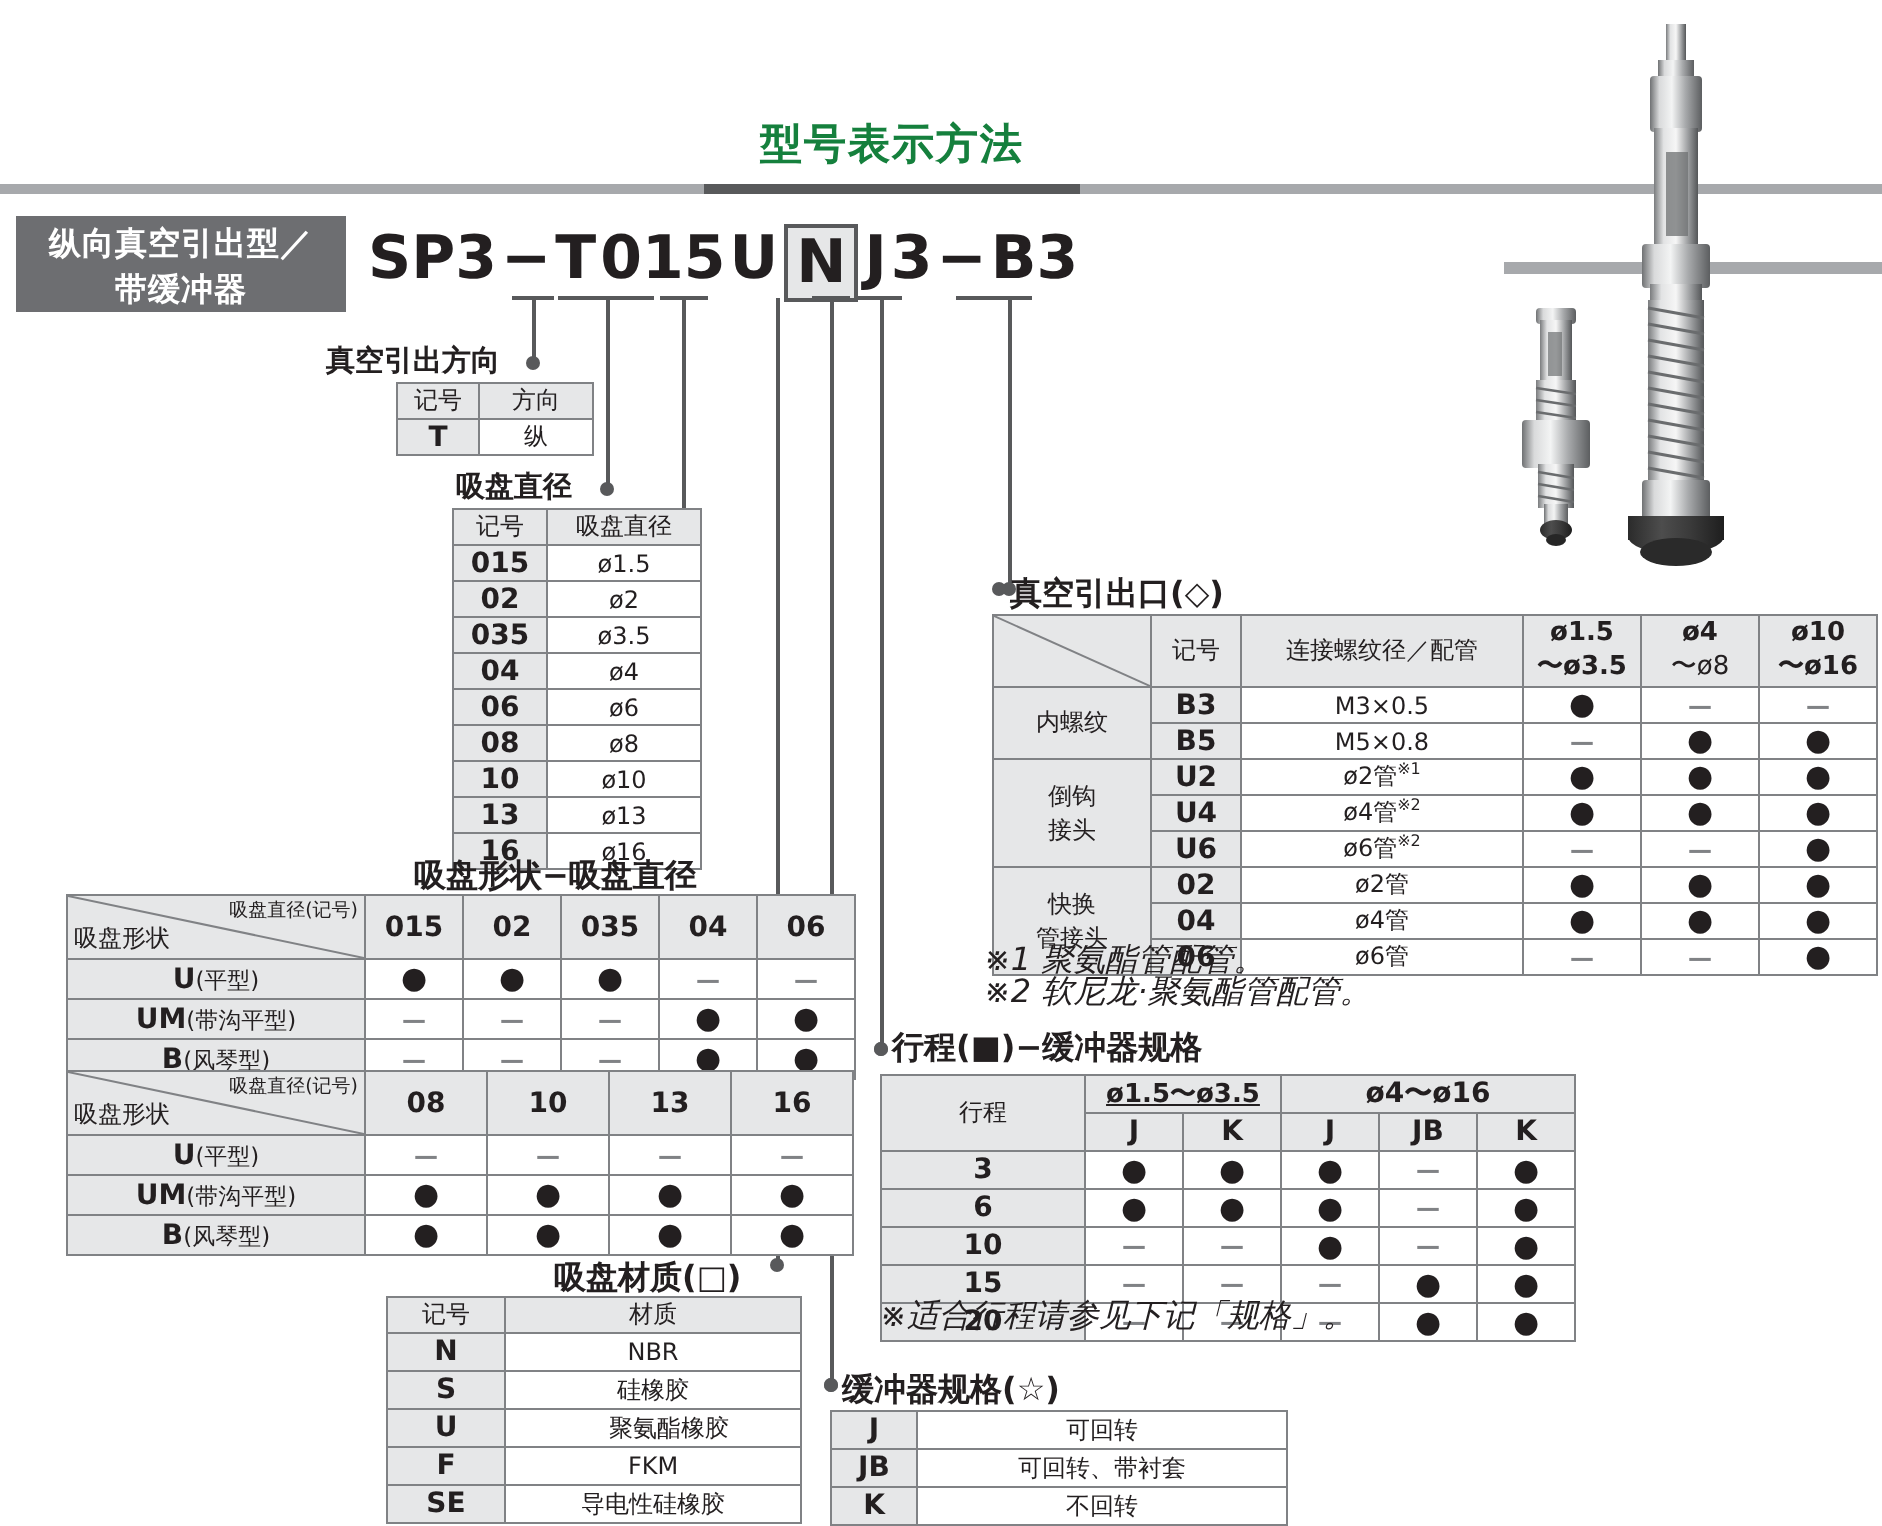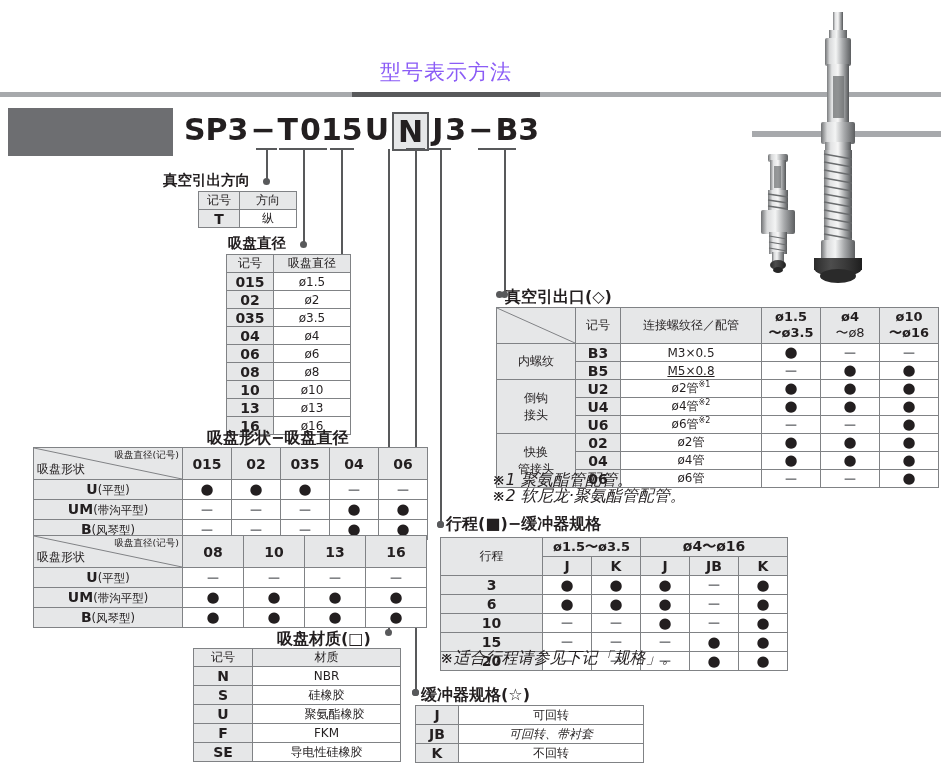--- a/index.html
+++ b/index.html
@@ -9,21 +9,21 @@
     font-family:"DejaVu Sans","Liberation Sans",sans-serif;
     color:#231f20;
   }
   .abs{position:absolute;}
 
   
   #header-rule{left:0;top:92px;width:941px;height:5px;background:#a7a9ac;}
   #header-rule-dark{left:352px;top:92px;width:188px;height:5px;background:#58595b;}
   #page-title{
     left:352px;top:58px;width:188px;text-align:center;
-    font-size:21px;font-weight:normal;letter-spacing:1px;color:#8b5cf6;
+    font-size:21px;font-weight:bold;letter-spacing:1px;color:#15803d;
   }
 
   
   #category-badge{
     left:8px;top:108px;width:165px;height:48px;background:#6d6e71;
     color:#ffffff;font-size:16px;font-weight:bold;line-height:23px;
     text-align:center;padding-top:2px;box-sizing:border-box;letter-spacing:.5px;
   }
 
   
@@ -65,20 +65,22 @@
   #photo-band{left:752px;top:131px;width:189px;height:6px;background:#a7a9ac;}
 </style>
 </head>
 <body>
 
 <div class="abs" id="header-rule"></div>
 <div class="abs" id="header-rule-dark"></div>
 <div class="abs" id="page-title">型号表示方法</div>
 
 <div class="abs" id="category-badge">
+  <div>纵向真空引出型／</div>
+  <div>带缓冲器</div>
 </div>
 
 <div class="abs" id="model-number"><span class="mn-seg">SP3</span><span class="mn-seg">−</span><span class="mn-seg">T</span><span class="mn-seg">015</span><span class="mn-seg">U</span><span class="mn-box">N</span><span class="mn-seg">J</span><span class="mn-seg">3</span><span class="mn-seg">−</span><span class="mn-seg">B3</span></div>
 
 <div class="abs tick" style="left:256px;top:148px;width:21px;"></div>
 <div class="abs vline" style="left:266px;top:149px;height:32px;"></div>
 <div class="abs dot" style="left:263px;top:178px;"></div>
 
 <div class="abs tick" style="left:279px;top:148px;width:48px;"></div>
 <div class="abs vline" style="left:303px;top:149px;height:95px;"></div>
@@ -328,21 +330,21 @@
             <div>内螺纹</div>
           </td>
           <td class="sym" style="height: 17px;">B3</td>
           <td class="cn" style="height: 17px;">M3×0.5</td>
           <td class="dotcell" style="width: 58px; height: 17px;">●</td>
           <td class="dash" style="width: 58px; height: 17px;">—</td>
           <td class="dash" style="width: 58px; height: 17px;">—</td>
         </tr>
         <tr>
           <td class="sym" style="height: 17px;">B5</td>
-          <td class="cn" style="height: 17px; text-decoration: underline;">M5×0.8</td>
+          <td class="cn" style="height: 17px;">M5×0.8</td>
           <td class="dash" style="width: 58px; height: 17px;">—</td>
           <td class="dotcell" style="width: 58px; height: 17px;">●</td>
           <td class="dotcell" style="width: 58px; height: 17px;">●</td>
         </tr>
         <tr>
           <td class="hdr" rowspan="3" style="font-size: 12px;">
             <div>倒钩</div>
             <div>接头</div>
           </td>
           <td class="sym" style="height: 17px;">U2</td>
@@ -396,21 +398,21 @@
 <div class="abs note" style="left:492px;top:470px;">※1 聚氨酯管配管。</div>
 <div class="abs note" style="left:492px;top:486px;">※2 软尼龙·聚氨酯管配管。</div>
 
 <div class="abs dot" style="left:437px;top:521px;"></div>
 <div class="abs caption-lg" style="left:446px;top:514px;">行程(■)−缓冲器规格</div>
 <div class="abs" style="left:440px;top:537px;">
   <table>
     <thead>
       <tr>
         <th class="hdr cn" rowspan="2" style="width:101px;">行程</th>
-        <th class="hdr" colspan="2" style="font-weight:bold;font-size:13px;height:17px;">ø1.5〜ø3.5</th>
+        <th class="hdr" colspan="2" style="font-weight:bold;font-size:13px;height:17px;text-decoration:underline;">ø1.5〜ø3.5</th>
         <th class="hdr" colspan="3" style="font-weight:bold;font-size:14px;height:17px;">ø4〜ø16</th>
       </tr>
       <tr>
         <th class="hdr" style="width:48px;font-weight:bold;font-size:14px;height:18px;">J</th>
         <th class="hdr" style="width:48px;font-weight:bold;font-size:14px;">K</th>
         <th class="hdr" style="width:48px;font-weight:bold;font-size:14px;">J</th>
         <th class="hdr" style="width:48px;font-weight:bold;font-size:14px;">JB</th>
         <th class="hdr" style="width:48px;font-weight:bold;font-size:14px;">K</th>
       </tr>
     </thead>
@@ -464,21 +466,21 @@
 <div class="abs caption-lg" style="left:421px;top:685px;">缓冲器规格(☆)</div>
 <div class="abs" style="left:415px;top:705px;">
   <table>
     <tbody id="buffer-body">
         <tr>
           <td class="sym" style="width: 42px; height: 18px;">J</td>
           <td class="cn" style="width: 184px; height: 18px;">可回转</td>
         </tr>
         <tr>
           <td class="sym" style="width: 42px; height: 18px;">JB</td>
-          <td class="cn" style="width: 184px; height: 18px; font-style: italic;">可回转、带衬套</td>
+          <td class="cn" style="width: 184px; height: 18px;">可回转、带衬套</td>
         </tr>
         <tr>
           <td class="sym" style="width: 42px; height: 18px;">K</td>
           <td class="cn" style="width: 184px; height: 18px;">不回转</td>
         </tr>
       </tbody>
   </table>
 </div>
 
 <div class="abs" id="photo-band"></div>

